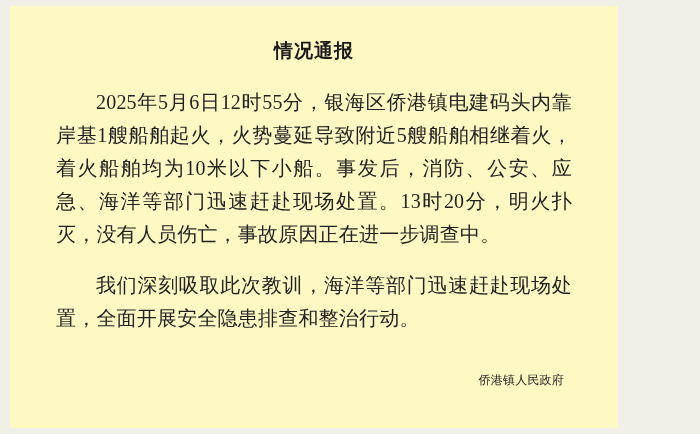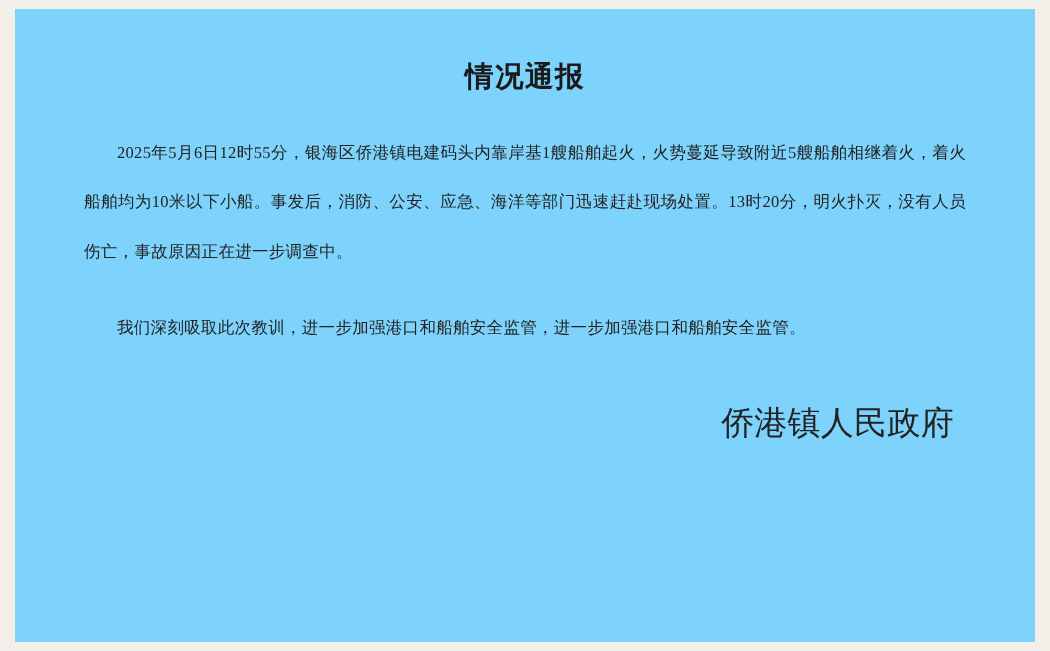--- a/index.html
+++ b/index.html
@@ -10,69 +10,69 @@
     width: 700px;
     height: 434px;
     background: #f2efe9;
     font-family: "Liberation Serif", "DejaVu Serif", serif;
     overflow: hidden;
   }
   .page {
     position: absolute;
     left: 10px;
     top: 6px;
-    width: 680px;
+    width: 608px;
     height: 422px;
-    background: #7dd3fc;
+    background: #fef9c3;
     box-sizing: border-box;
   }
   .inner {
     padding: 26px 46px 0 46px;
   }
   .doc-title {
     text-align: center;
     font-size: 19px;
     font-weight: bold;
     color: #1a1a1a;
     letter-spacing: 1px;
     margin: 6px 0 22px 0;
     font-family: "Liberation Sans", "DejaVu Sans", sans-serif;
   }
   .para {
-    font-size: 11px;
+    font-size: 20px;
     line-height: 33px;
     color: #222222;
     text-indent: 2em;
     text-align: justify;
     margin: 0 0 18px 0;
     letter-spacing: 0.2px;
   }
   .sign-block {
     margin-top: 30px;
     text-align: right;
     padding-right: 8px;
   }
   .sign-line {
-    font-size: 22px;
+    font-size: 12px;
     line-height: 31px;
     color: #222222;
     letter-spacing: 0.2px;
     margin-top: 16px;
   }
 </style>
 </head>
 <body>
 
 <div class="page">
   <div class="inner">
 
     <div class="doc-title">情况通报</div>
 
     <p class="para">2025年5月6日12时55分，银海区侨港镇电建码头内靠岸基1艘船舶起火，火势蔓延导致附近5艘船舶相继着火，着火船舶均为10米以下小船。事发后，消防、公安、应急、海洋等部门迅速赶赴现场处置。13时20分，明火扑灭，没有人员伤亡，事故原因正在进一步调查中。</p>
 
-    <p class="para">我们深刻吸取此次教训，进一步加强港口和船舶安全监管，进一步加强港口和船舶安全监管。</p>
+    <p class="para">我们深刻吸取此次教训，海洋等部门迅速赶赴现场处置，全面开展安全隐患排查和整治行动。</p>
 
     <div class="sign-block">
       <div class="sign-line">侨港镇人民政府</div>
     </div>
 
   </div>
 </div>
 
 </body></html>

